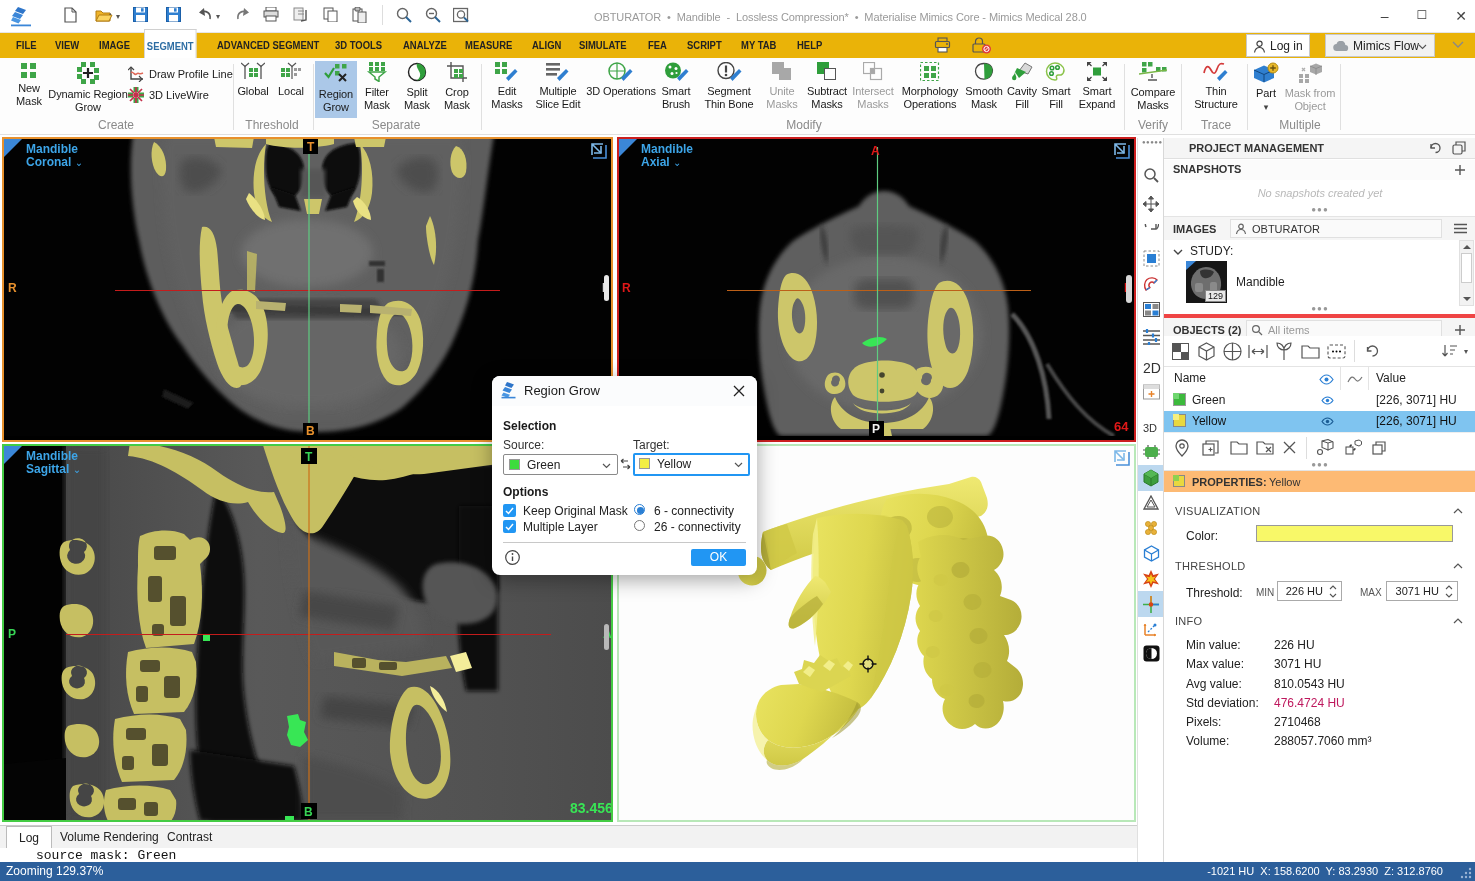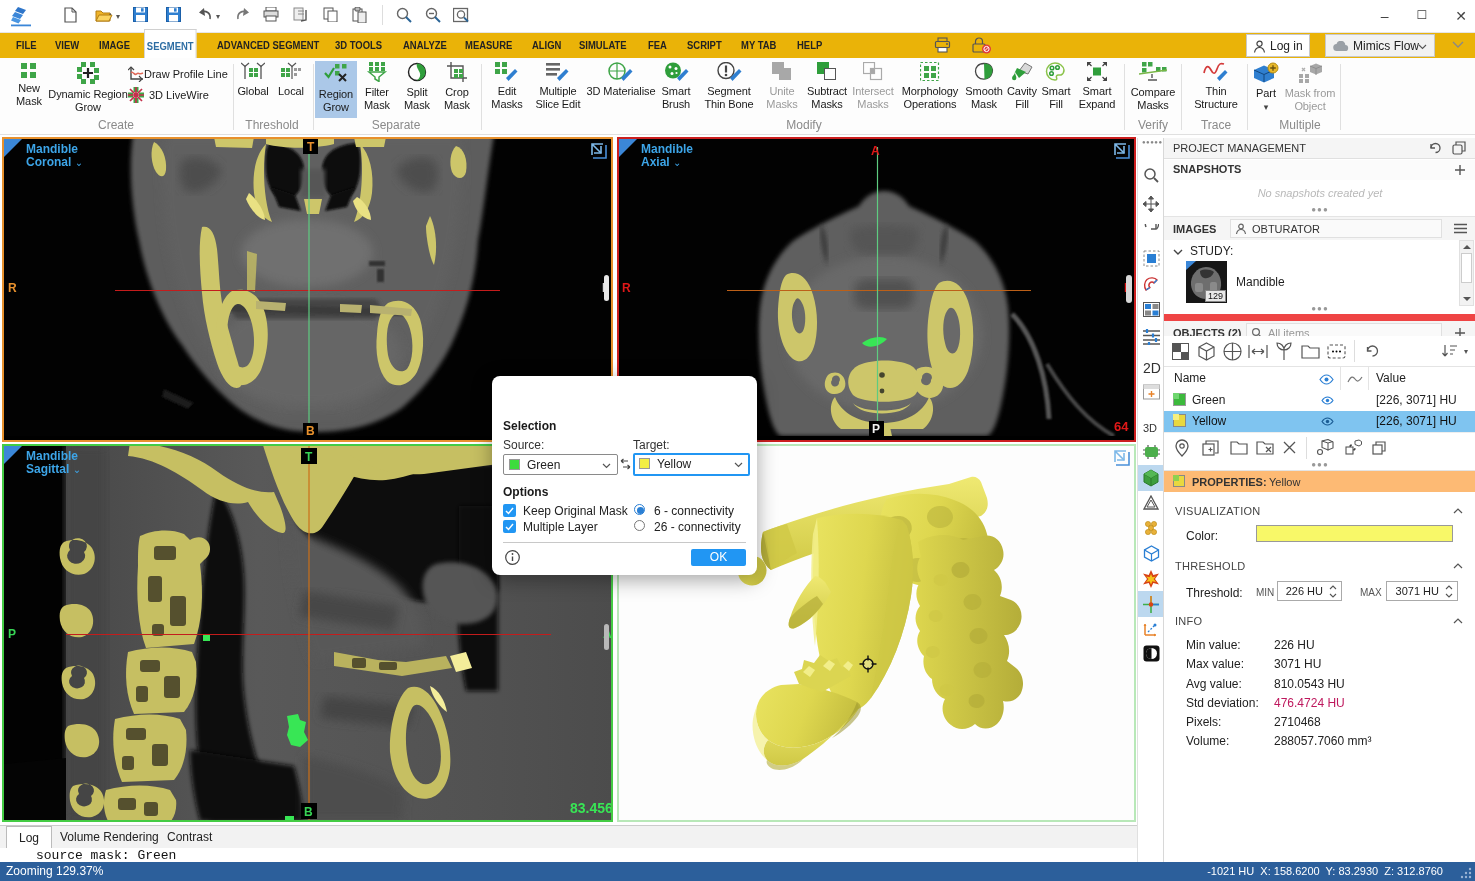--- a/index.html
+++ b/index.html
@@ -34,20 +34,21 @@
 #vtools{position:absolute;left:1137px;top:138px;width:26px;height:724px;background:#fff;border-left:1px solid #e0e0e0}
 
 #rpanel{position:absolute;left:1163px;top:138px;width:312px;height:724px;background:#fff;border-left:1px solid #d8d8d8;font-size:12px;color:#222}
 
 #statusbar{position:absolute;left:0;top:862px;width:1475px;height:19px;background:#2c5f9b;color:#fff;font-size:12px}
 
 #dialog{position:absolute;left:492px;top:376px;width:265px;height:199px;background:#fff;border-radius:8px;box-shadow:0 5px 20px rgba(0,0,0,.35);z-index:50;font-size:12px;color:#222}
 </style></head>
 <body>
 <div id="titlebar">
+  <div id="titletext">OBTURATOR&nbsp;&nbsp;•&nbsp;&nbsp;Mandible&nbsp;&nbsp;-&nbsp;&nbsp;Lossless Compression*&nbsp;&nbsp;•&nbsp;&nbsp;Materialise Mimics Core - Mimics Medical 28.0</div>
   <div id="tbicons">
     <svg style="position:absolute;left:10px;top:5px" width="24" height="22" viewBox="0 0 24 22">
         <g fill="#2e75c9">
           <path d="M8 2l8 3-3 4-8-3z"></path>
           <path d="M5 7l8 3-3 4-8-3z" fill="#3a86d8"></path>
           <path d="M3 12l8 3-2.5 3.5L1 15.5z" fill="#4a96e2"></path>
         </g>
         <rect x="1" y="19.5" width="20" height="1.8" fill="#3a86d8"></rect>
       </svg>
     <svg style="position:absolute;left:64px;top:7px" width="13" height="16" viewBox="0 0 13 16">
@@ -191,21 +192,21 @@
           <rect x="13" y="17" width="5" height="5"></rect>
         </g>
         <path d="M11 6v10M6 11h10" stroke="#222" stroke-width="2.2" fill="none"></path>
       </svg>Dynamic Region<br>Grow</div>
 <div style="position:absolute;left:128px;top:6px;width:100px">
 <div style="position:absolute;left:0;top:0;white-space:nowrap"><svg style="vertical-align:middle" width="16" height="16" viewBox="0 0 16 16">
           <path d="M3 1v12h12" stroke="#444" stroke-width="1.4" fill="none"></path>
           <path d="M0 4l3-3 3 3" stroke="#444" stroke-width="1.2" fill="none"></path>
           <path d="M11 10l3 3-3 3" stroke="#444" stroke-width="1.2" fill="none"></path>
           <path d="M3 7c2-2.5 3.5 3 5.5 1s2.5 1 6.5-1" stroke="#e06a5a" stroke-width="1.5" fill="none"></path>
-        </svg><span style="font-size:11px;color:#1a1a1a;">Draw Profile Line</span></div>
+        </svg><span style="font-size:11px;color:#1a1a1a;margin-left:5px">Draw Profile Line</span></div>
 <div style="position:absolute;left:0;top:21px;white-space:nowrap"><svg style="vertical-align:middle" width="16" height="16" viewBox="0 0 16 16">
           <g fill="#3fa548">
             <rect x="5.5" y="0" width="5" height="5"></rect>
             <rect x="0" y="5.5" width="5" height="5"></rect>
             <rect x="11" y="5.5" width="5" height="5"></rect>
             <rect x="5.5" y="11" width="5" height="5"></rect>
           </g>
           <path d="M8 0v16M0 8h16M2 2l12 12M14 2L2 14" stroke="#c4314b" stroke-width="1.7"></path>
         </svg><span style="font-size:11px;color:#1a1a1a;margin-left:5px">3D LiveWire</span></div>
 </div>
@@ -289,21 +290,21 @@
           <rect x="0" y="11" width="11" height="2.6"></rect>
         </g>
         <path d="M11 16L20 7l2.5 2.5L13.5 19z" fill="#2f7fd0"></path>
       </svg>Multiple<br>Slice Edit</div>
 <div class="rbtn" style="left:582px;width:78px">
       <svg class="ric" width="26" height="19" viewBox="0 0 26 19">
         <circle cx="9" cy="9" r="8" fill="none" stroke="#3fa548" stroke-width="1.5"></circle>
         <path d="M9 1v16M1 9h16" stroke="#3fa548" stroke-width="1.2"></path>
         <path d="M13 16L22 7l2.5 2.5L15.5 19z" fill="#2f7fd0"></path>
       </svg>
-      <span style="display:block;margin-top:0">3D Materialise</span>
+      <span style="display:block;margin-top:0">3D Operations</span>
     </div>
 <div class="rbtn" style="left:654px;width:44px"><svg class="ric" width="25" height="19" viewBox="0 0 25 19">
         <circle cx="9" cy="8.5" r="8" fill="#2f9e3b"></circle>
         <g fill="#fff">
           <circle cx="6" cy="5" r="1.5"></circle>
           <circle cx="12" cy="6.5" r="1.5"></circle>
           <circle cx="8" cy="11.5" r="1.5"></circle>
           <circle cx="12.5" cy="11" r="1.1"></circle>
         </g>
         <path d="M13 16L22 7l2.5 2.5L15.5 19z" fill="#2f7fd0"></path>
@@ -800,21 +801,21 @@
     </svg>
 <svg style="position:absolute;left:5px;top:507px" width="17" height="17" viewBox="0 0 17 17">
       <rect x="0.5" y="0.5" width="16" height="16" rx="3" fill="#111"></rect>
       <circle cx="8.5" cy="8.5" r="5.5" fill="#fff"></circle>
       <path d="M8.5 3a5.5 5.5 0 000 11z" fill="#111"></path>
     </svg>
 </div>
 <div id="rpanel">
 
 <div style="position:absolute;left:0;top:0;width:312px;height:21px;background:#f5f5f5;border-bottom:1px solid #e0e0e0">
-<span style="position:absolute;left:9px;top:4px;font-size:11px;font-weight:400;color:#333">PROJECT MANAGEMENT</span>
+<span style="position:absolute;left:25px;top:4px;font-size:11px;font-weight:700;color:#333">PROJECT MANAGEMENT</span>
 <svg style="position:absolute;right:34px;top:3px" width="14" height="14" viewBox="0 0 14 14">
         <path d="M3 7a4.5 4.5 0 114.5 4.5" fill="none" stroke="#555" stroke-width="1.3"></path>
         <path d="M3 3v4h4" fill="none" stroke="#555" stroke-width="1.3"></path>
       </svg>
 <svg style="position:absolute;right:10px;top:3px" width="14" height="14" viewBox="0 0 14 14">
         <rect x="1" y="4" width="9" height="9" rx="1.5" fill="none" stroke="#555" stroke-width="1.2"></rect>
         <path d="M4 4V1h9v9h-3" fill="none" stroke="#555" stroke-width="1.2"></path>
       </svg>
 </div>
 
@@ -864,21 +865,21 @@
           <path d="M0 5l4-4 4 4z" fill="#555"></path>
         </svg>
 <div style="position:absolute;left:1px;top:12px;width:11px;height:30px;background:#fff;border:1px solid #ccc"></div>
 <svg style="position:absolute;left:3px;bottom:3px" width="8" height="6" viewBox="0 0 8 6">
           <path d="M0 1l4 4 4-4z" fill="#555"></path>
         </svg>
 </div>
 </div>
 <div style="position:absolute;left:0;top:168px;width:312px;height:8px;text-align:center;color:#999;font-size:8px;letter-spacing:1px;line-height:6px">●●●</div>
 
-<div style="position:absolute;left:0;top:176px;width:312px;height:22px;background:#f5f5f5;border-top:7px solid #ef4444">
+<div style="position:absolute;left:0;top:176px;width:312px;height:22px;background:#f5f5f5;border-top:4px solid #ef4444">
 <span style="position:absolute;left:9px;top:6px;font-size:11px;font-weight:700;color:#333">OBJECTS (2)</span>
 <div style="position:absolute;left:82px;top:2px;width:196px;height:19px;background:#fafafa;border:1px solid #e0e0e0">
 <svg style="position:absolute;left:4px;top:3px" width="12" height="12" viewBox="0 0 12 12">
           <circle cx="5" cy="5" r="3.4" fill="none" stroke="#666" stroke-width="1.2"></circle>
           <path d="M8 8l3 3" stroke="#666" stroke-width="1.2"></path>
         </svg>
 <span style="position:absolute;left:21px;top:3px;font-size:11px;color:#999">All items</span>
 </div>
 <svg style="position:absolute;right:10px;top:6px" width="12" height="12" viewBox="0 0 12 12">
         <path d="M6 1v10M1 6h10" stroke="#555" stroke-width="1.4"></path>
@@ -1060,20 +1061,34 @@
         <circle cx="10" cy="6" r="1.2"></circle>
         <circle cx="10" cy="10" r="1.2"></circle>
         <circle cx="6" cy="6" r="1.2"></circle>
         <circle cx="6" cy="10" r="1.2"></circle>
         <circle cx="2" cy="10" r="1.2"></circle>
       </g>
     </svg>
 </div>
 <div id="dialog">
 
+<div style="position:absolute;left:0;top:0;right:0;height:30px;background:#fbfcfd;border-radius:8px 8px 0 0">
+<svg style="position:absolute;left:9px;top:5px" width="17" height="18" viewBox="0 0 17 18">
+        <g>
+          <path d="M6 1l7 2.5-2.5 3.5L4 4.5z" fill="#2e75c9"></path>
+          <path d="M4 6l7 2.5L8.5 12 1.5 9.5z" fill="#3a86d8"></path>
+          <path d="M2.5 11.5l6.5 2.3-2.2 3L.5 14.5z" fill="#4a96e2"></path>
+        </g>
+        <rect x="0.5" y="15.8" width="14" height="1.6" fill="#3a86d8"></rect>
+      </svg>
+<span style="position:absolute;left:32px;top:7px;font-size:13px;color:#1a1a1a">Region Grow</span>
+<svg style="position:absolute;right:12px;top:9px" width="12" height="12" viewBox="0 0 12 12">
+        <path d="M1 1l10 10M11 1L1 11" stroke="#222" stroke-width="1.3"></path>
+      </svg>
+</div>
 <div style="position:absolute;left:11px;top:43px;font-size:12px;font-weight:700;color:#1a1a1a">Selection</div>
 <div style="position:absolute;left:11px;top:62px;font-size:12px;color:#333">Source:</div>
 <div style="position:absolute;left:141px;top:62px;font-size:12px;color:#333">Target:</div>
 <div style="position:absolute;left:11px;top:78px;width:115px;height:21px;border:1px solid #8a8a8a;border-radius:2px;background:#fff">
 <span style="position:absolute;left:5px;top:4px;width:11px;height:11px;background:#3ddc3d;border:1px solid #999"></span>
 <span style="position:absolute;left:23px;top:3px;font-size:12px;color:#222">Green</span>
 <svg style="position:absolute;right:6px;top:8px" width="9" height="6" viewBox="0 0 9 6">
         <path d="M1 1l3.5 3.5L8 1" stroke="#555" stroke-width="1.2" fill="none"></path>
       </svg>
 </div>

